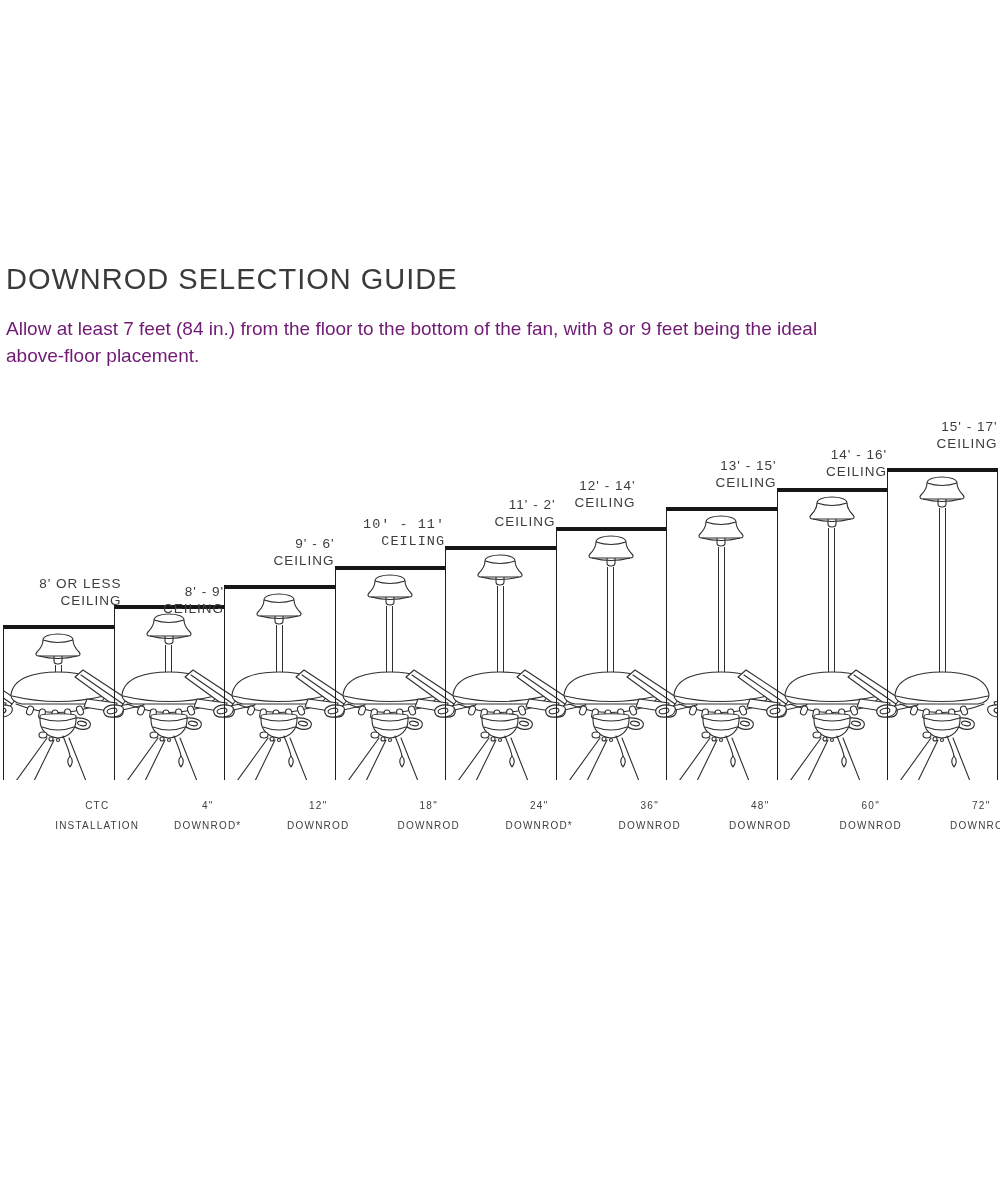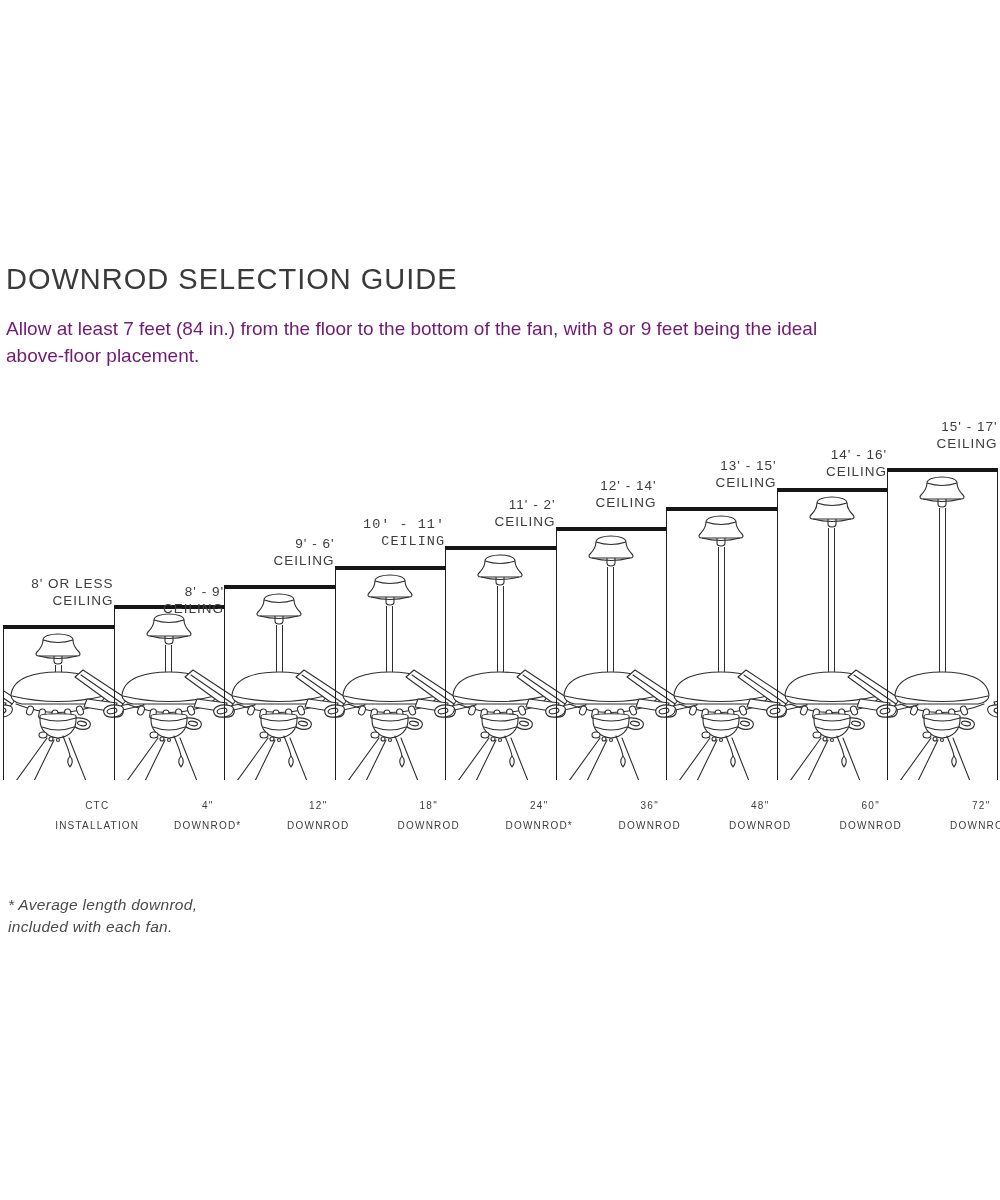--- a/index.html
+++ b/index.html
@@ -26,21 +26,21 @@
         line-height:22px;letter-spacing:.3px;color:#4a4a4a;white-space:pre-line;}
 </style>
 </head>
 <body>
 
 <div class="page">
   <div class="page-title">DOWNROD SELECTION GUIDE</div>
   <div class="page-desc">Allow at least 7 feet (84 in.) from the floor to the bottom of the fan, with 8 or 9 feet being the ideal
 above-floor placement.</div>
   <div class="diagram" id="diagram">
-      <div class="ceiling-label" style="left: 0px; top: 175px; width: 110.5px;">8' OR LESS
+      <div class="ceiling-label" style="left: 8px; top: 175px; width: 110.5px;">8' OR LESS
 CEILING</div>
       <div class="panel" style="left: 0px; top: 225px; width: 110.5px; height: 155px;">
 
     <svg class="canopy" viewBox="0 0 60 38" width="60" height="38" style="left: 25.25px;">
       <g fill="#ffffff" stroke="#2f2f2f" stroke-width="1.1" stroke-linejoin="round">
         <path d="M15,12 C15,4 45,4 45,12 C45,16 47,20 51,24 C53,26 52,28 49,28 L11,28 C8,28 7,26 9,24 C13,20 15,16 15,12 Z"></path>
         <path d="M15,12 Q30,17 45,12" fill="none"></path>
         <path d="M11,28 Q30,33 49,28" fill="none"></path>
         <path d="M26,28 L26,33 Q26,36 30,36 Q34,36 34,33 L34,28" fill="none"></path>
       </g>
@@ -286,21 +286,21 @@
         <path d="M115,70 C118,78 121,84 122,90" fill="none"></path>
         <path d="M122,90 C124.5,93 125.5,96.5 122,101 C118.5,96.5 119.5,93 122,90 Z"></path>
         <line x1="99" y1="72" x2="68" y2="115"></line>
         <line x1="106" y1="74" x2="86" y2="115"></line>
         <line x1="121" y1="72" x2="138" y2="115"></line>
       </g>
     </svg>
 
     <div class="panel-border"></div>
   </div>
-      <div class="ceiling-label" style="left: 543px; top: 77px; width: 110.5px;">12' - 14'
+      <div class="ceiling-label" style="left: 522px; top: 77px; width: 110.5px;">12' - 14'
 CEILING</div>
       <div class="panel" style="left: 552.5px; top: 127px; width: 110.5px; height: 253px;">
 
     <svg class="canopy" viewBox="0 0 60 38" width="60" height="38" style="left: 25.25px;">
       <g fill="#ffffff" stroke="#2f2f2f" stroke-width="1.1" stroke-linejoin="round">
         <path d="M15,12 C15,4 45,4 45,12 C45,16 47,20 51,24 C53,26 52,28 49,28 L11,28 C8,28 7,26 9,24 C13,20 15,16 15,12 Z"></path>
         <path d="M15,12 Q30,17 45,12" fill="none"></path>
         <path d="M11,28 Q30,33 49,28" fill="none"></path>
         <path d="M26,28 L26,33 Q26,36 30,36 Q34,36 34,33 L34,28" fill="none"></path>
       </g>
@@ -515,15 +515,13 @@
 DOWNROD*</div>
       <div class="downrod-label" style="left: 555.5px; top: 796px; width: 110.5px;">36"
 DOWNROD</div>
       <div class="downrod-label" style="left: 666px; top: 796px; width: 110.5px;">48"
 DOWNROD</div>
       <div class="downrod-label" style="left: 776.5px; top: 796px; width: 110.5px;">60"
 DOWNROD</div>
       <div class="downrod-label" style="left: 887px; top: 796px; width: 110.5px;">72"
 DOWNROD</div>
     </div>
-  <div class="footnote">* Average length downrod,
-included with each fan.</div>
 </div>
 
 </body></html>

